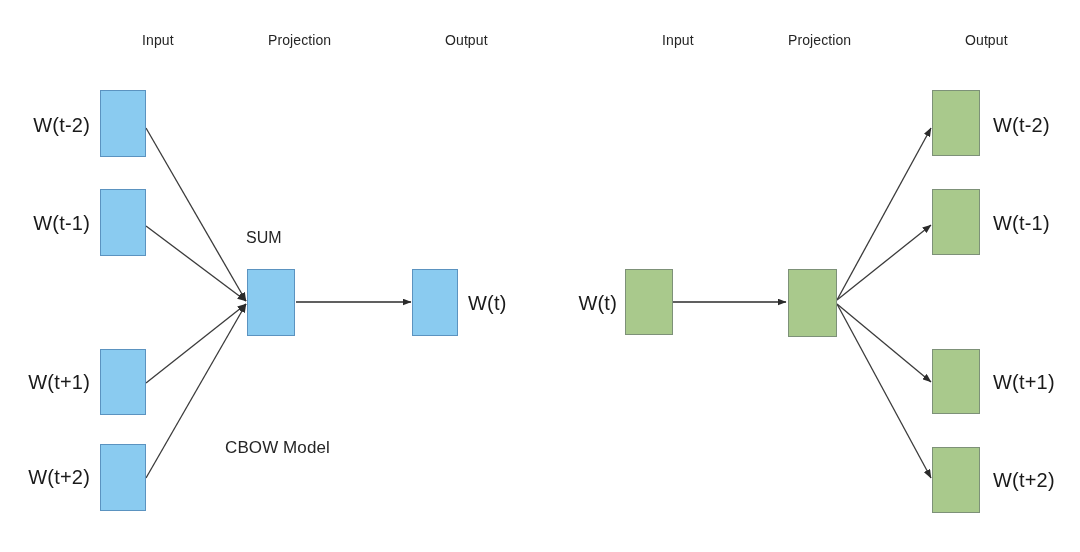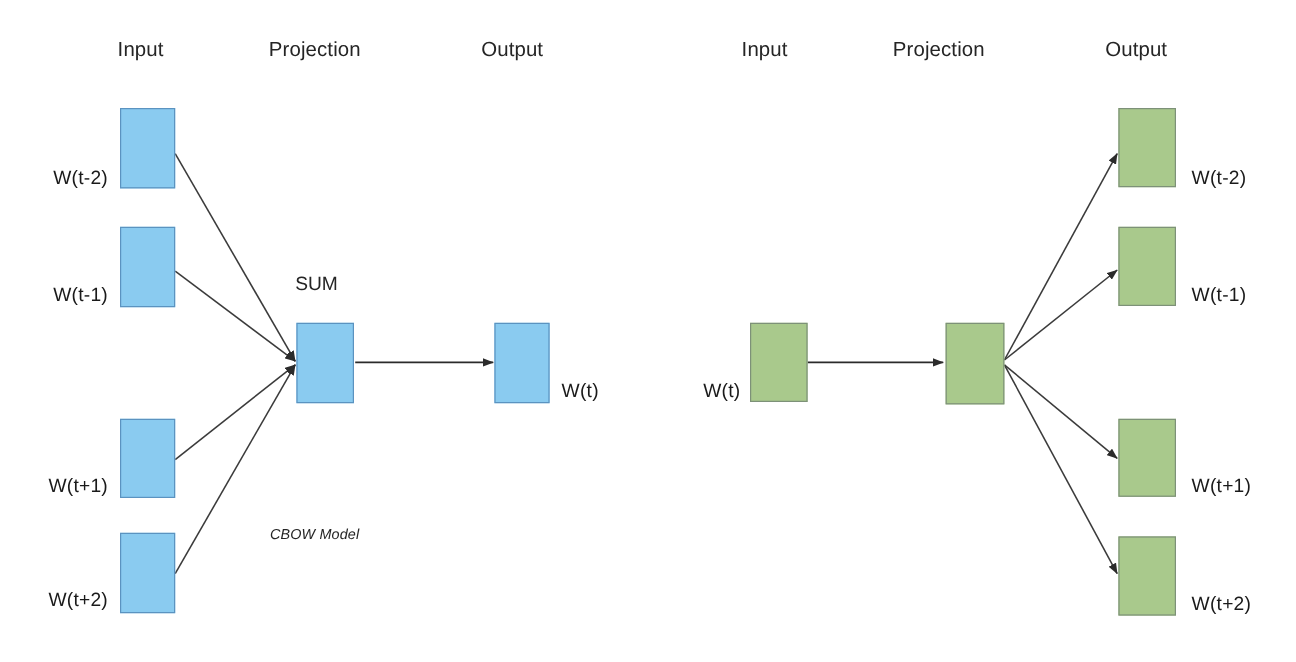--- a/index.html
+++ b/index.html
@@ -21,32 +21,32 @@
   .edges {
     position: absolute;
     left: 0;
     top: 0;
     width: 1080px;
     height: 552px;
     pointer-events: none;
   }
   .col-header {
     position: absolute;
+    font-size: 14px;
+    color: #252525;
+    white-space: nowrap;
+    letter-spacing: 0.1px;
+    margin-left: 44px;
+  }
+  .model-caption {
+    position: absolute;
     font-size: 17px;
     color: #252525;
     white-space: nowrap;
     letter-spacing: 0.1px;
-  }
-  .model-caption {
-    position: absolute;
-    font-size: 12px;
-    color: #252525;
-    white-space: nowrap;
-    letter-spacing: 0.1px;
-    font-style: italic;
   }
   .sum-label {
     position: absolute;
     font-size: 16px;
     color: #252525;
     white-space: nowrap;
   }
   .node {
     position: absolute;
     box-sizing: border-box;
@@ -54,25 +54,24 @@
   .node.blue {
     background: #8ACBF0;
     border: 1px solid #5B93C0;
   }
   .node.green {
     background: #A9C98C;
     border: 1px solid #7D9178;
   }
   .node-label {
     position: absolute;
-    font-size: 16px;
+    font-size: 20px;
     color: #1a1a1a;
     white-space: nowrap;
     letter-spacing: 0.2px;
-    margin-top: 26px;
   }
   .node-label.right-of {
     text-align: left;
   }
   .node-label.left-of {
     text-align: right;
   }
 </style>
 </head>
 <body>

